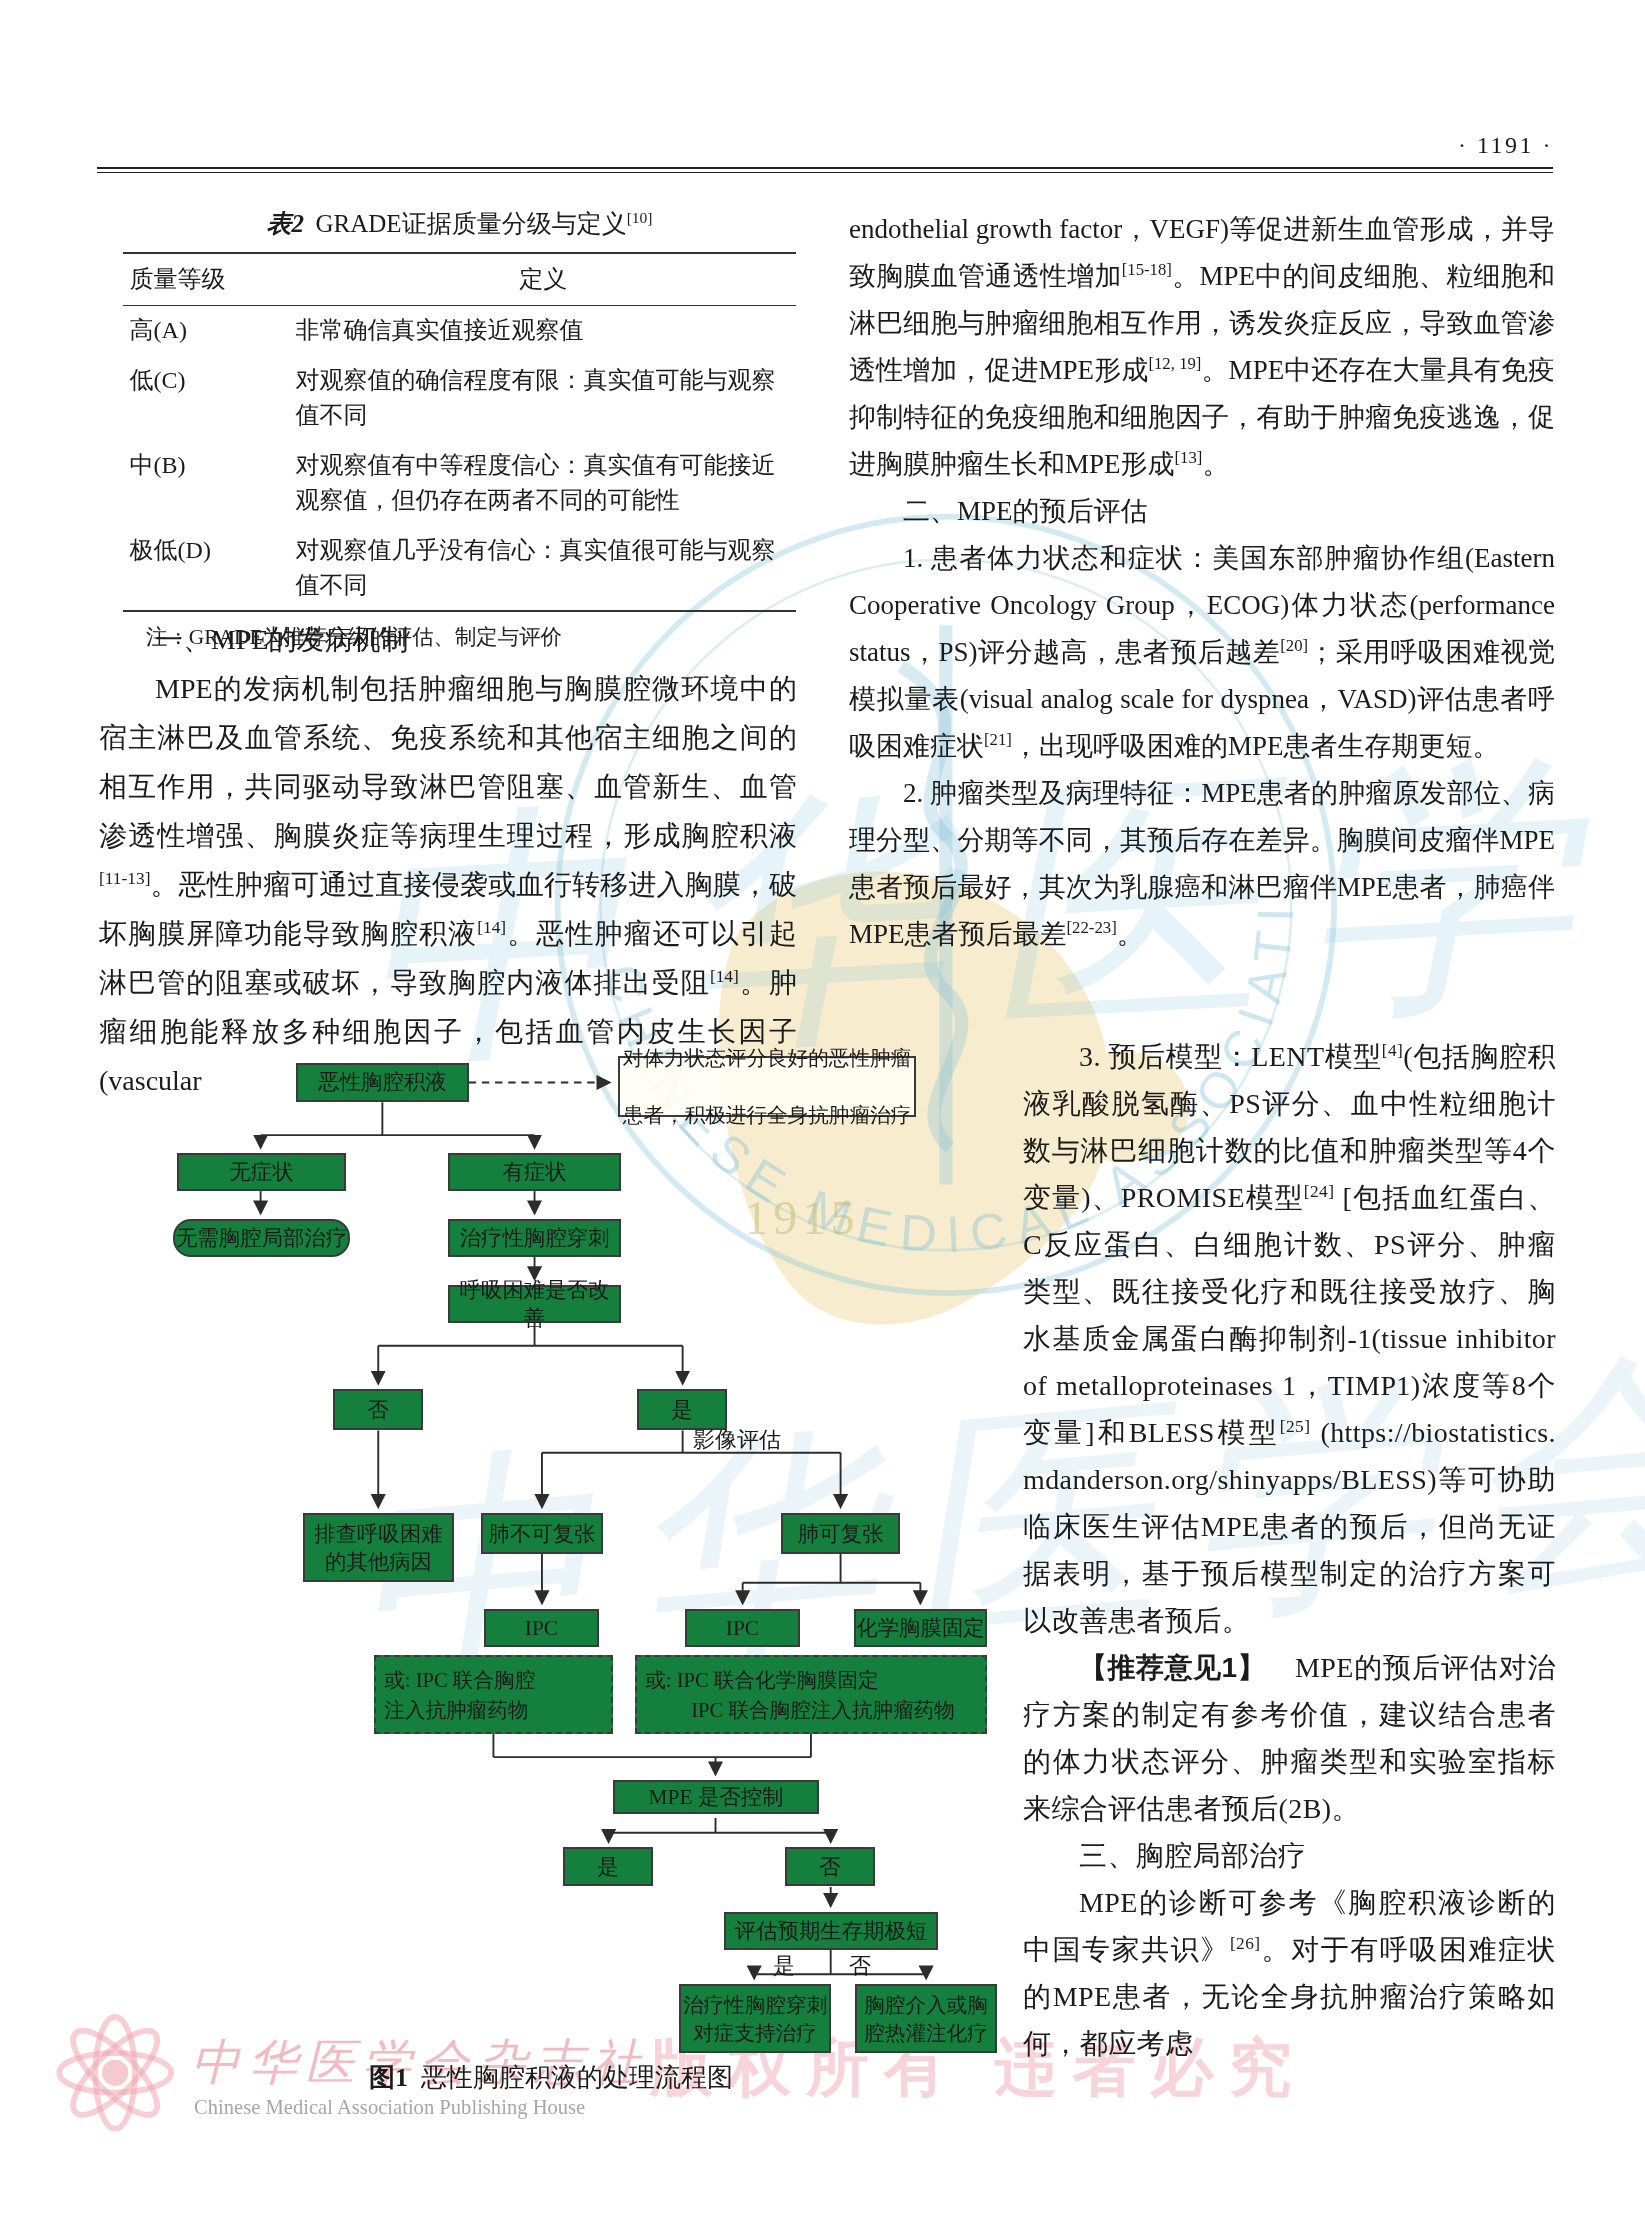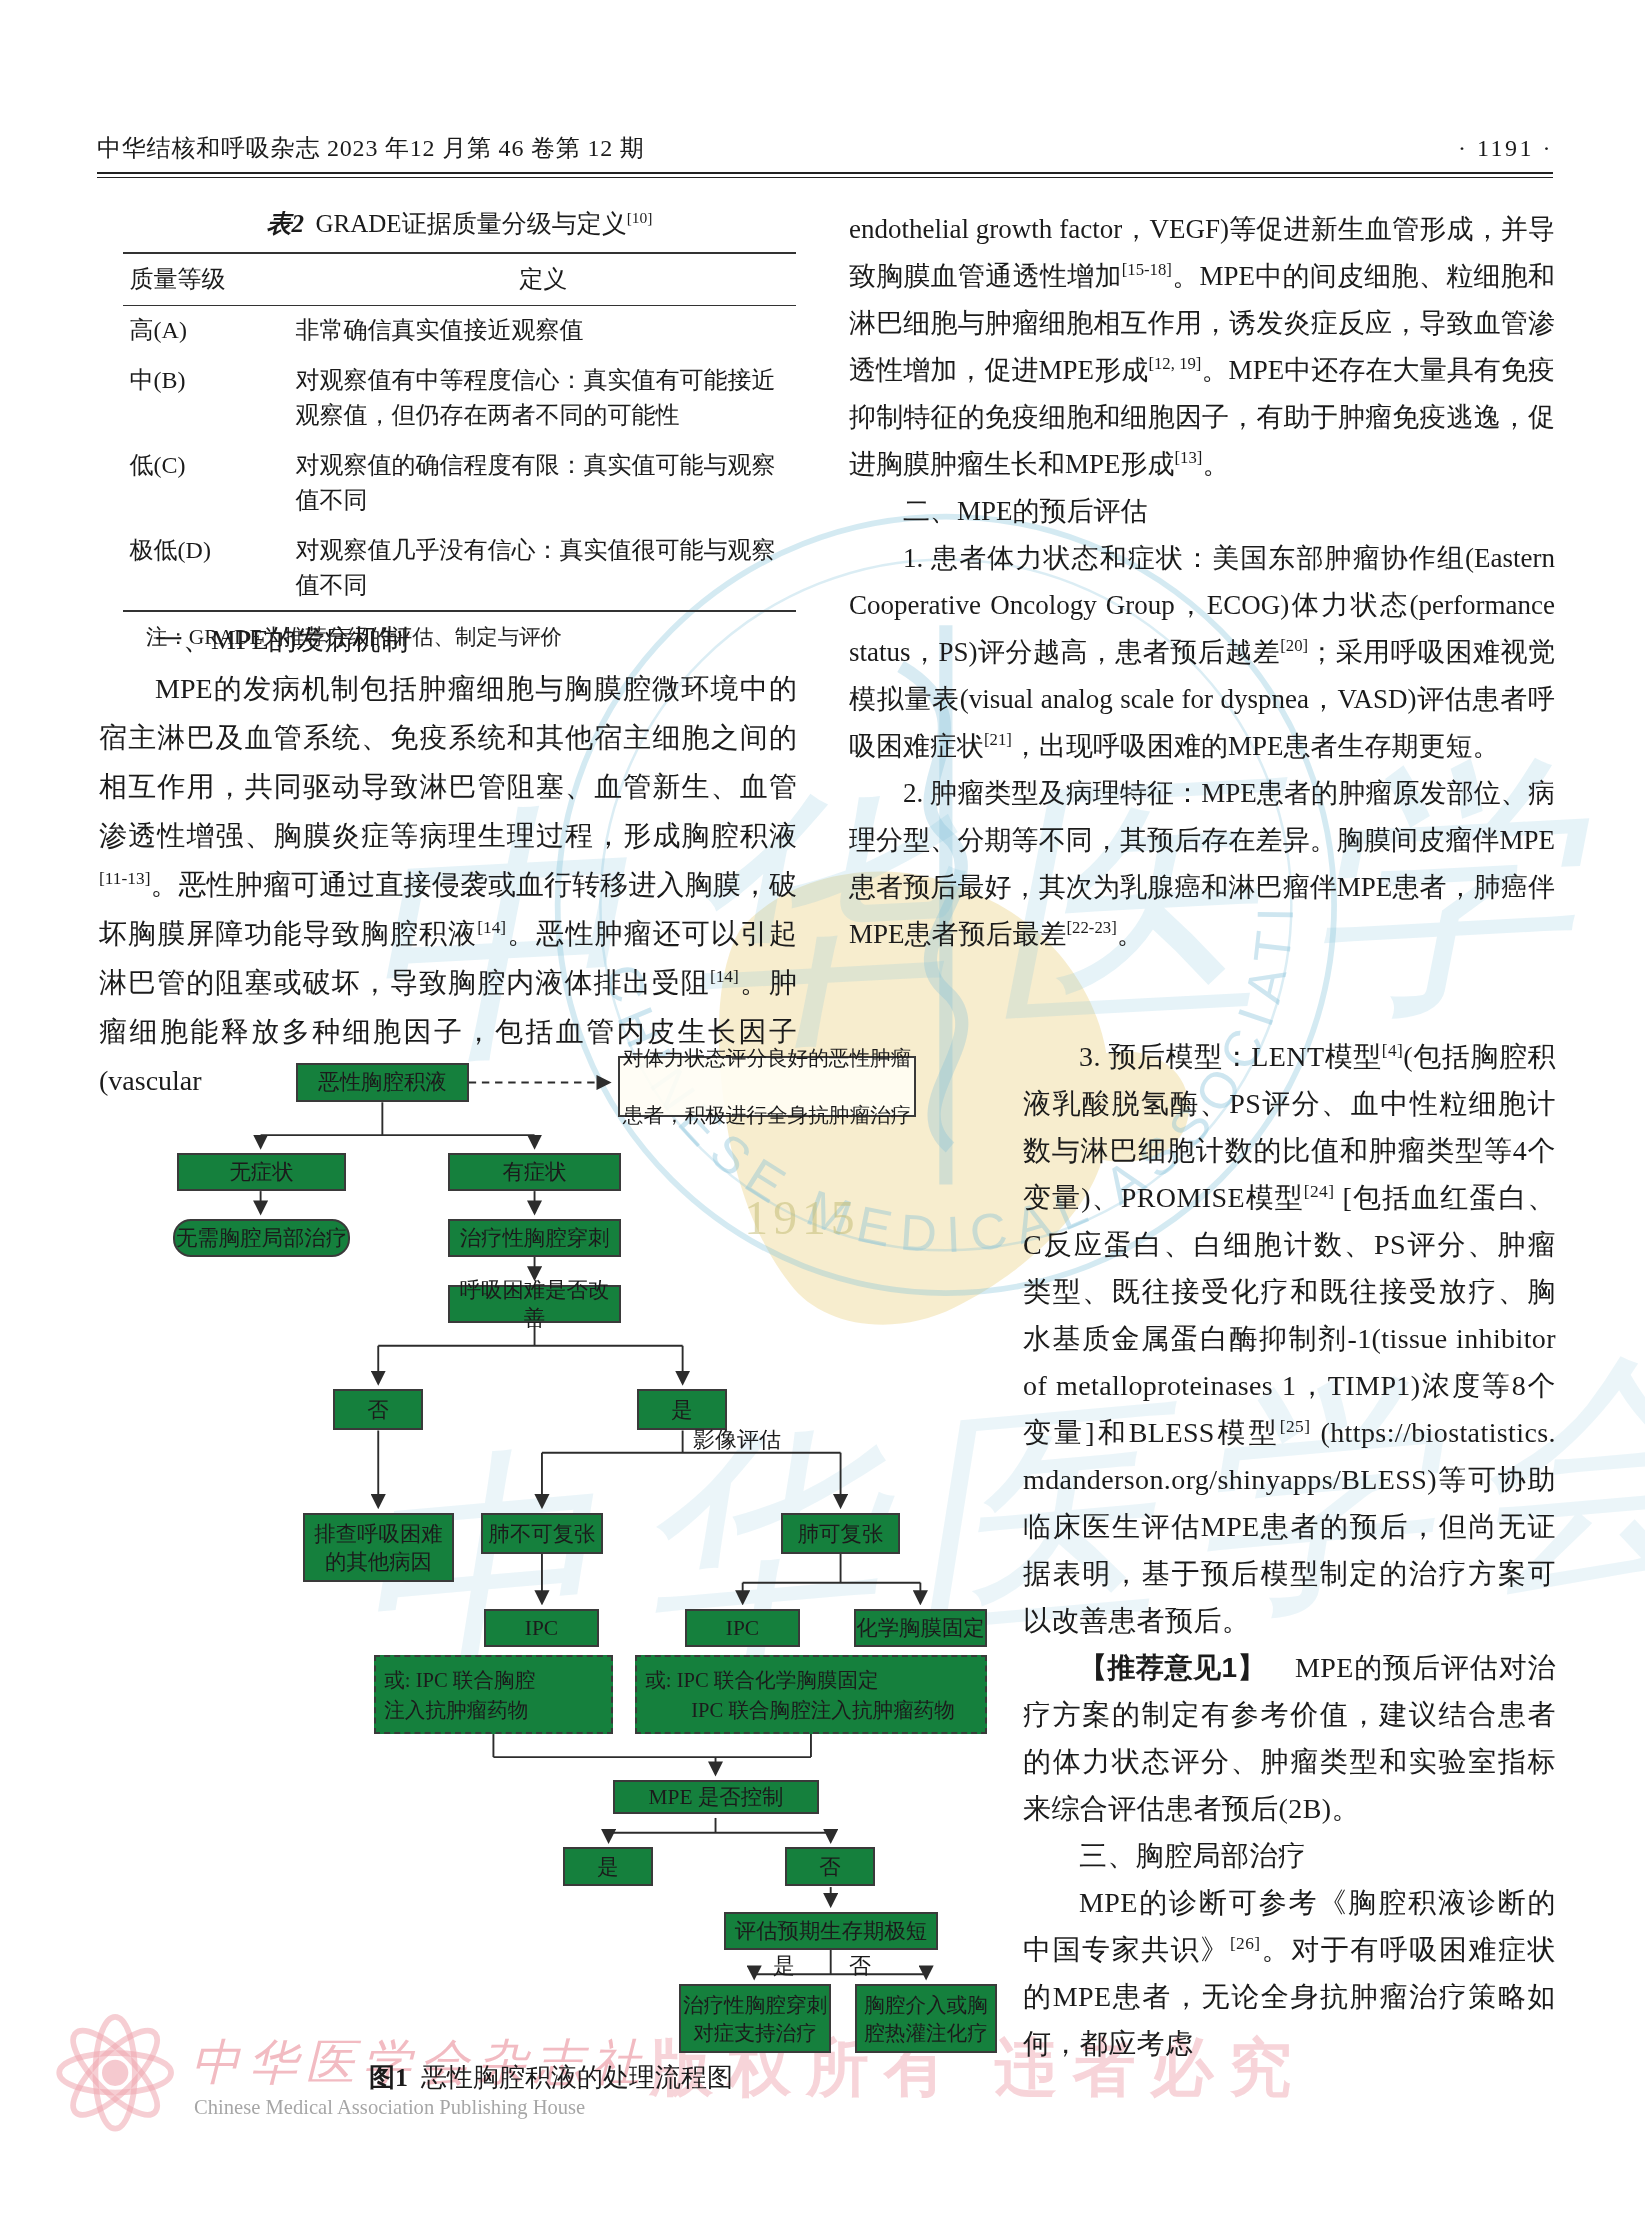--- a/index.html
+++ b/index.html
@@ -97,21 +97,20 @@
     <div class="wm-callig" style="left:354px;top:724px;font-size:271px;letter-spacing:45px;transform:rotate(-3deg);">中华医学会</div>
     <div class="wm-callig" style="left:346px;top:1357px;font-size:247px;letter-spacing:33px;color:rgba(130,195,218,0.16);transform:rotate(-5deg);">中华医学会</div>
     
     <div class="wm-pink" style="left:191px;top:2030px;font-size:49px;letter-spacing:8.2px;color:rgba(236,158,168,0.7);font-style:italic;">中华医学会杂志社</div>
     <div class="wm-pink" style="left:194px;top:2096px;font-size:20.6px;color:rgba(150,150,150,0.85);font-family:'Liberation Serif',serif;">Chinese Medical Association Publishing House</div>
     <div class="wm-pink" style="left:650px;top:2025px;font-size:63px;font-weight:bold;letter-spacing:15px;color:rgba(240,170,180,0.5);font-family:'Liberation Sans',sans-serif;">版权所有 违者必究</div>
   </div>
 
   <div class="header">
     <div class="header-line">
-      <span class="cn">中华结核和呼吸杂志 2023 年12 月第 46 卷第 12 期</span>
       <span class="pageno">· 1191 ·</span>
     </div>
     <div class="rule-thick"></div>
     <div class="rule-thin"></div>
   </div>
 
   <div class="tblock">
     <div class="tbl-title">
       <span class="lbl">表2</span><span>GRADE证据质量分级与定义<sup>[10]</sup></span>
     </div>
@@ -121,26 +120,26 @@
           <td class="c1">质量等级</td>
           <td class="c2">定义</td>
         </tr>
       </thead>
       <tbody>
         <tr>
           <td class="c1">高(A)</td>
           <td>非常确信真实值接近观察值</td>
         </tr>
         <tr>
+          <td class="c1">低(C)</td>
+          <td>对观察值的确信程度有限：真实值可能与观察值不同</td>
+        </tr>
+        <tr>
           <td class="c1">中(B)</td>
           <td>对观察值有中等程度信心：真实值有可能接近观察值，但仍存在两者不同的可能性</td>
-        </tr>
-        <tr>
-          <td class="c1">低(C)</td>
-          <td>对观察值的确信程度有限：真实值可能与观察值不同</td>
         </tr>
         <tr>
           <td class="c1">极低(D)</td>
           <td>对观察值几乎没有信心：真实值很可能与观察值不同</td>
         </tr>
       </tbody>
     </table>
     <div class="tbl-note">注：GRADE为推荐分级的评估、制定与评价</div>
   </div>
 

